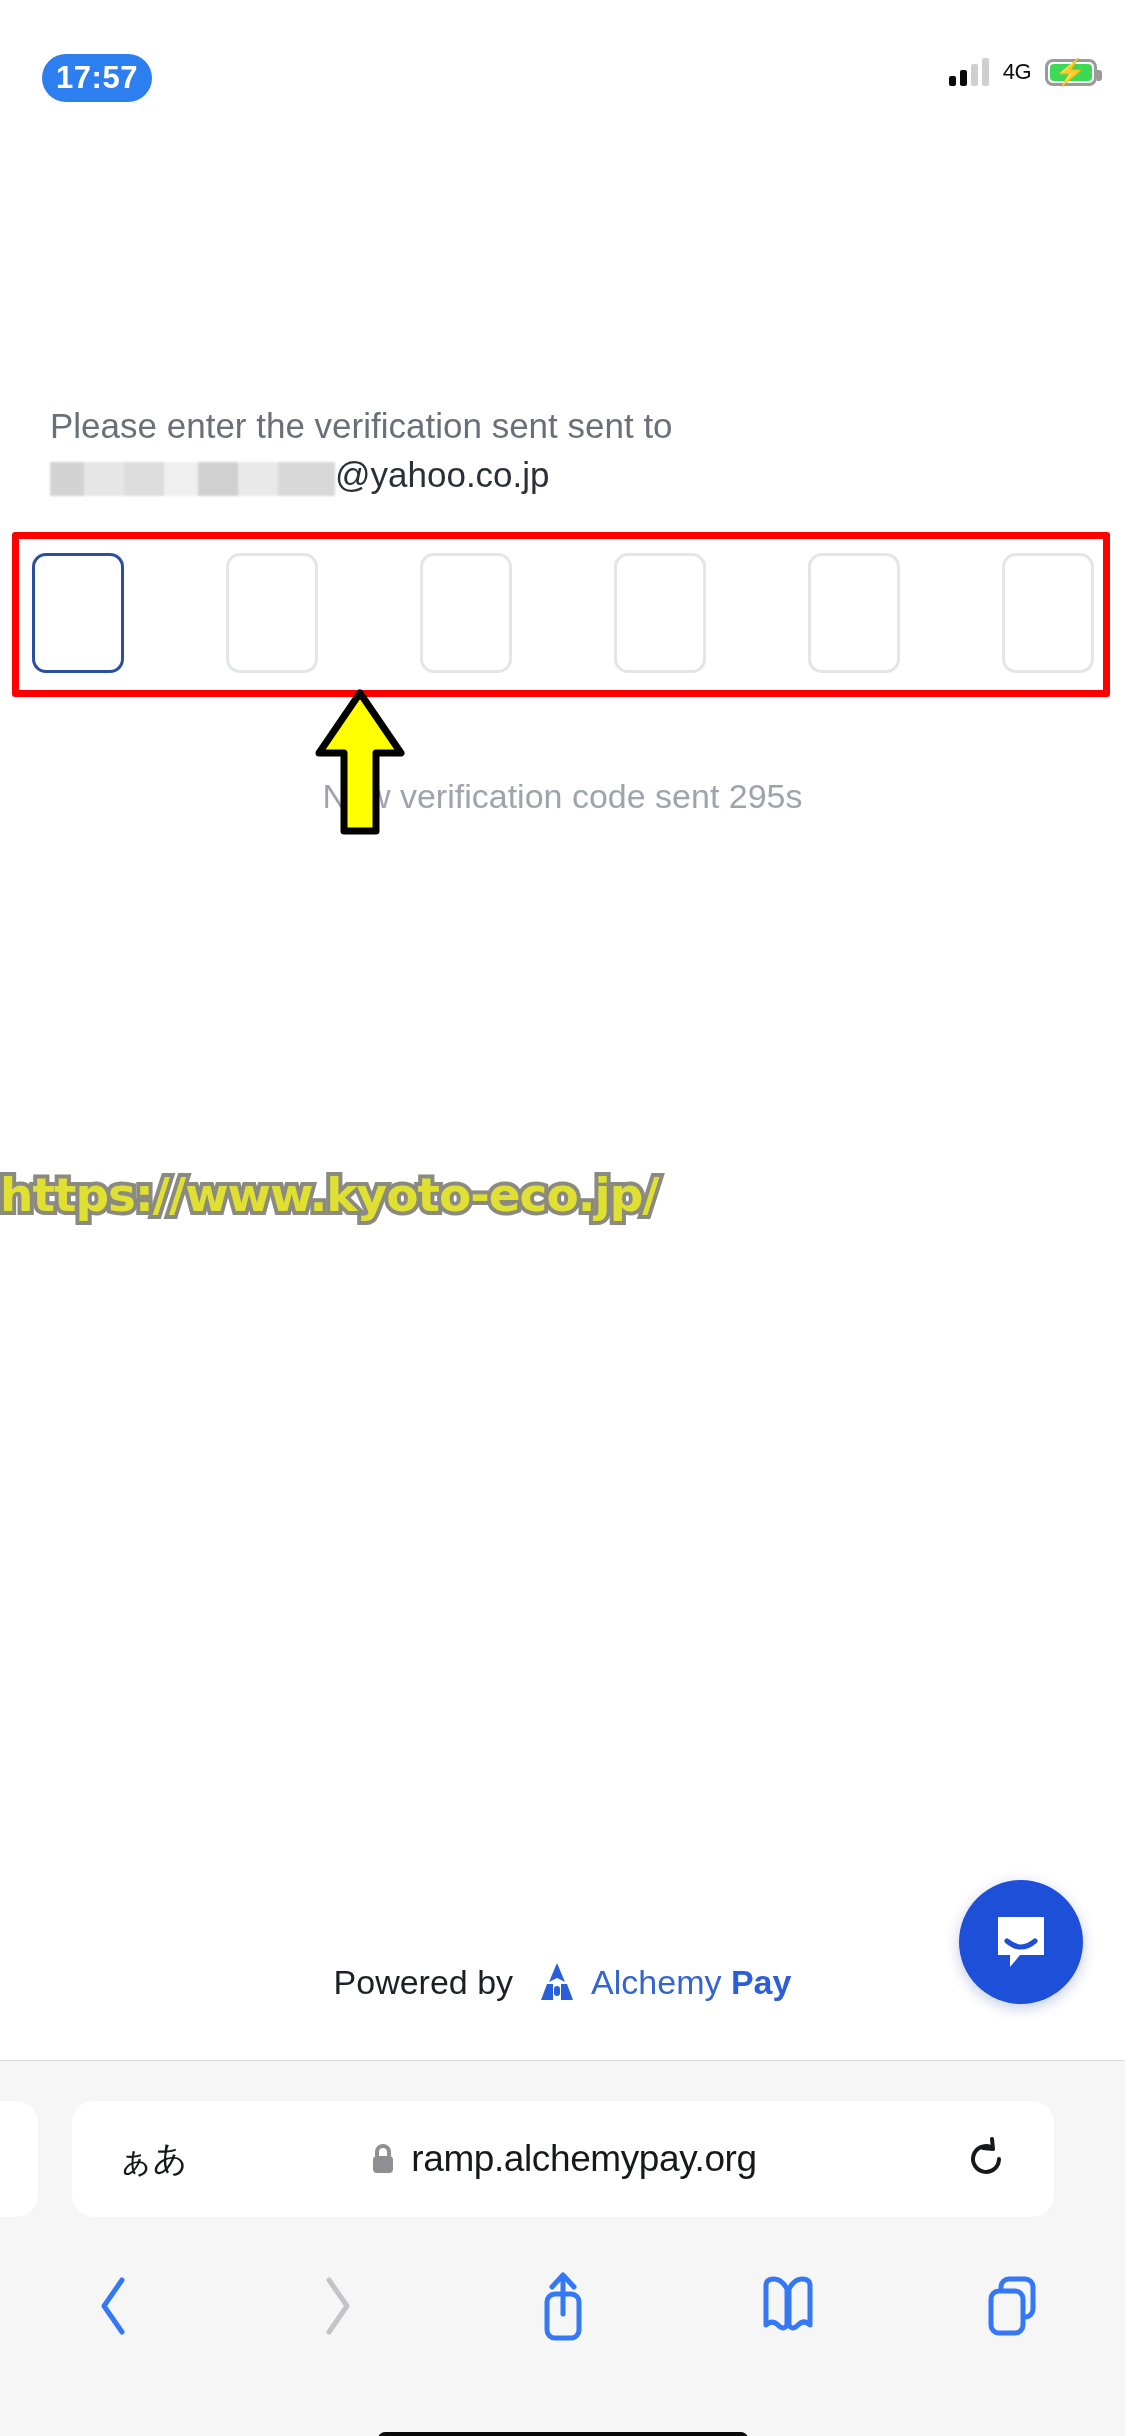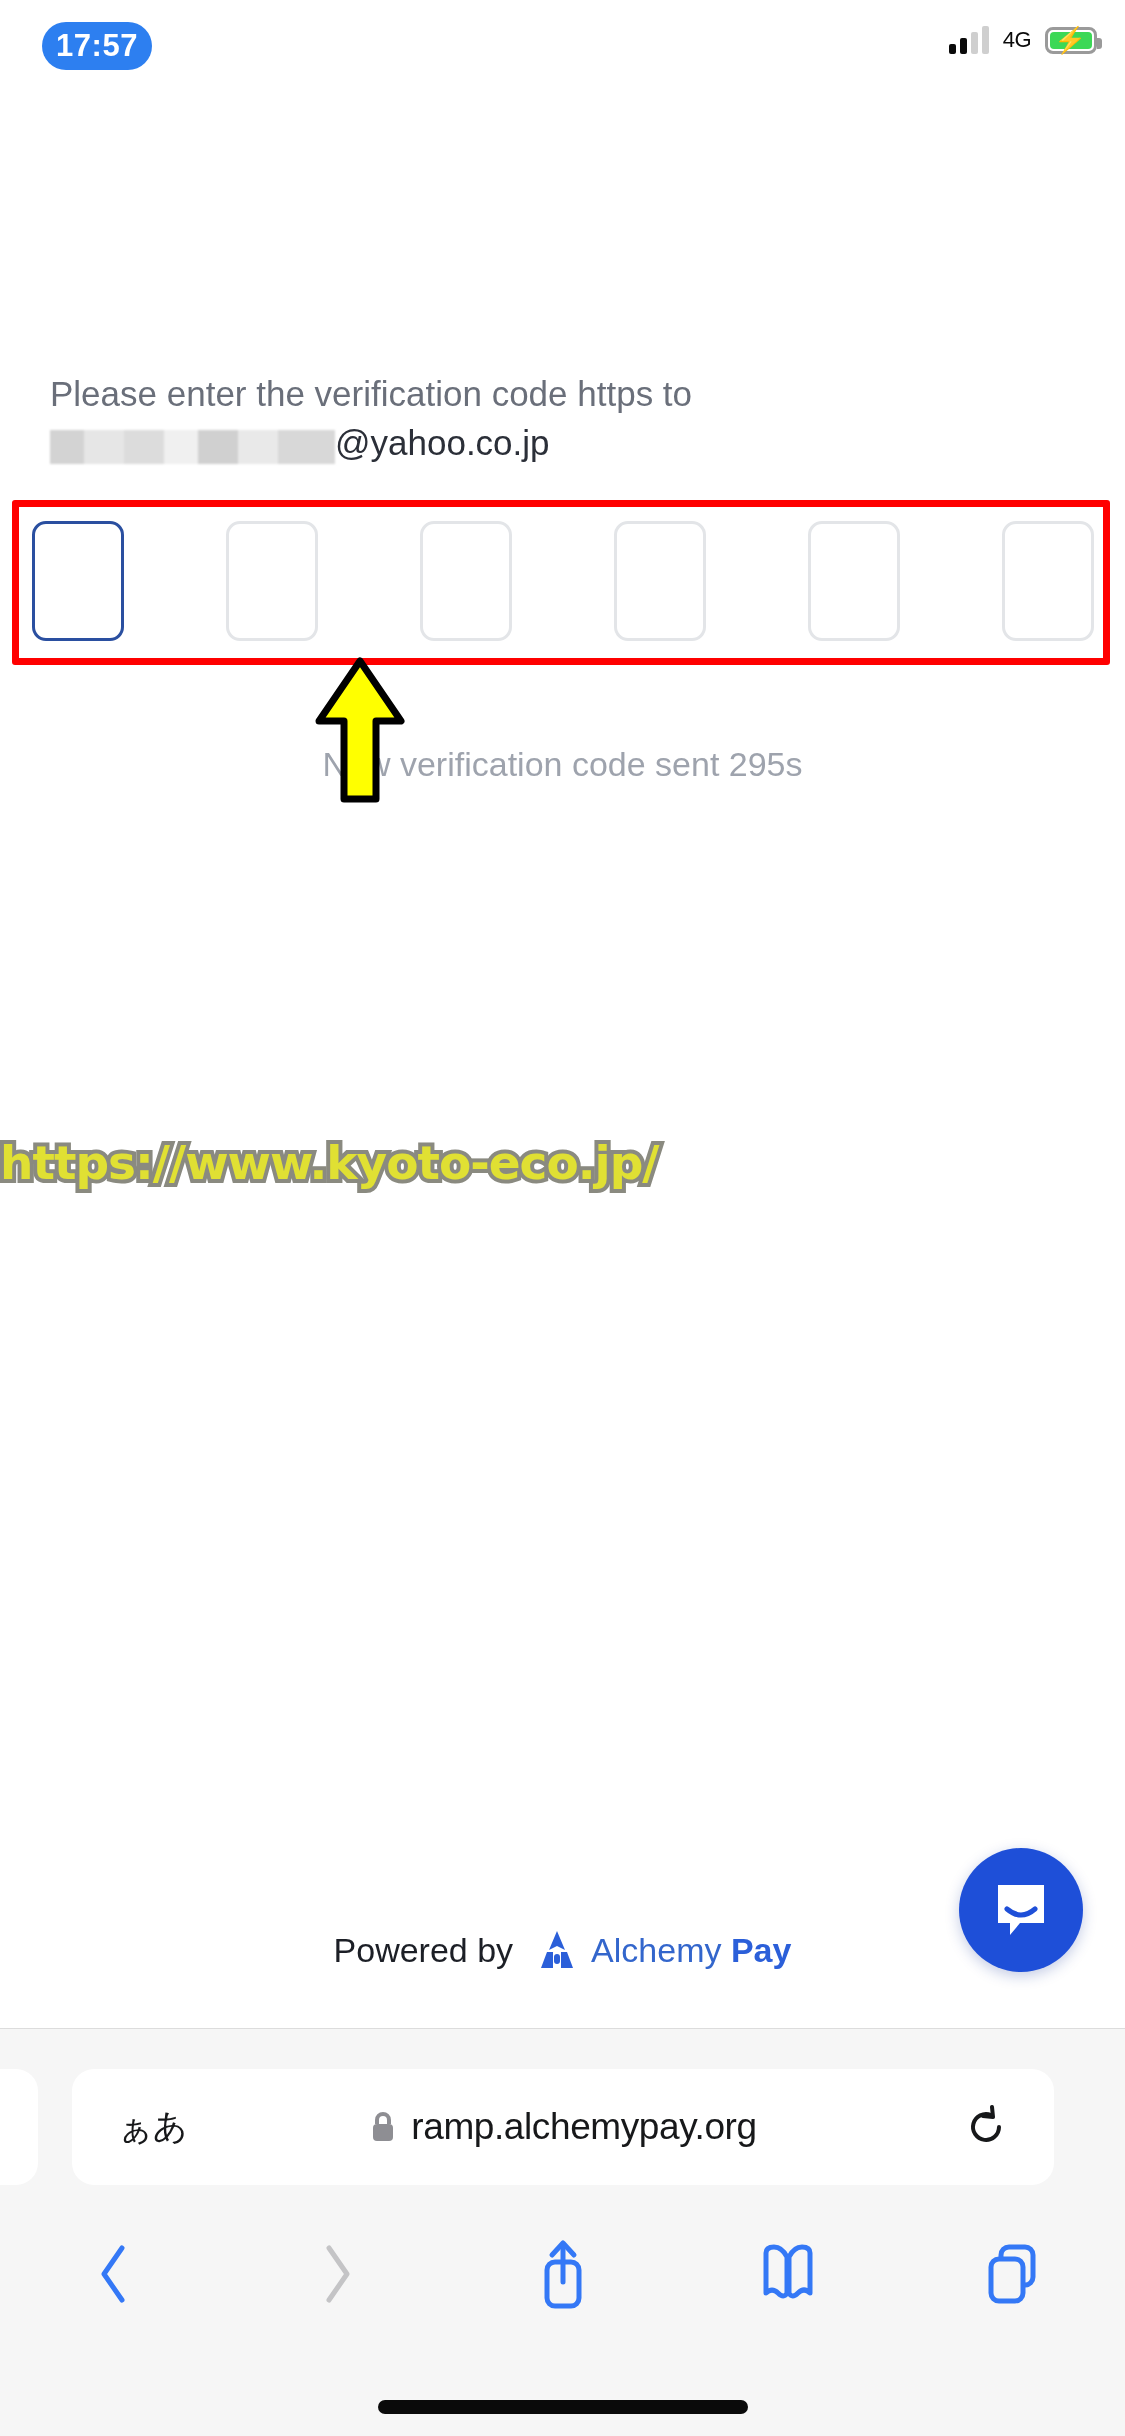--- a/index.html
+++ b/index.html
@@ -2,21 +2,21 @@
 <html><head>
 <meta charset="utf-8">
 <style>
   * { margin:0; padding:0; box-sizing:border-box; }
   html,body {
     width:1125px; height:2436px;
     background:#ffffff;
     font-family:"Liberation Sans", sans-serif;
     overflow:hidden;
   }
-  #screen { position:relative; width:1125px; height:1768px; background:#ffffff; }
+  #screen { position:relative; width:1125px; height:1768px; background:#ffffff;margin-top:32px; }
 
   
   .statusbar { position:absolute; top:0; left:0; width:1125px; height:110px; }
   .time-pill {
     position:absolute; left:42px; top:22px;
     width:110px; height:48px; border-radius:24px;
     background:#2d7ff0; color:#ffffff;
     font-size:31px; font-weight:600;
     display:flex; align-items:center; justify-content:center;
     letter-spacing:0.5px;
@@ -184,21 +184,21 @@
       <div class="net-label">4G</div>
       <div class="battery">
         <div class="fill"></div>
         <div class="bolt">⚡</div>
       </div>
     </div>
   </div>
 
 
   <div class="instructions">
-    <div>Please enter the verification code https to</div>
+    <div>Please enter the verification sent sent to</div>
     <div class="inst-line2">
       <span class="redacted"></span>
       <span class="email-domain">@yahoo.co.jp</span>
     </div>
   </div>
 
   <div class="otp-annotation"></div>
   <div class="otp-row">
     <div class="otp-box focused"></div>
     <div class="otp-box"></div>

